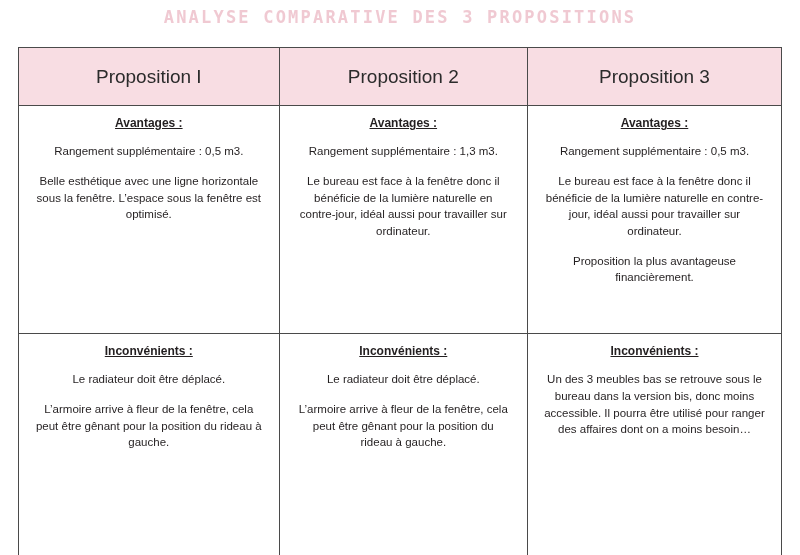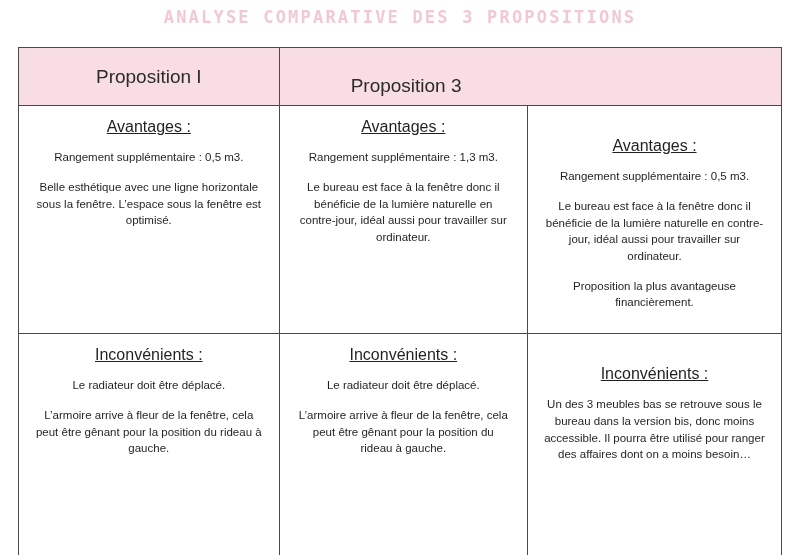--- a/index.html
+++ b/index.html
@@ -61,38 +61,37 @@
   .cell {
     box-sizing: border-box;
     border-right: 1px solid #4a4a4a;
     padding: 7px 12px 6px 12px;
     text-align: center;
     font-size: 11.5px;
     line-height: 1.45;
   }
   .cell:last-child {
     border-right: none;
-    margin-top: 19px;
   }
   .col1 { width: 34.2%; }
   .col2 { width: 32.6%; }
   .col3 { width: 33.2%; }
 
   .row.header .cell {
     display: flex;
     align-items: center;
     justify-content: center;
     font-size: 19px;
     font-weight: normal;
     color: #2b2b2b;
     padding: 15px 10px;
   }
   .sub-heading {
-    font-weight: normal;
-    font-size: 16px;
+    font-weight: bold;
+    font-size: 12px;
     text-decoration: underline;
     margin: 2px 0 11px 0;
     display: block;
   }
   .para {
     margin: 0 0 13px 0;
     padding: 0 4px;
   }
   .para:last-child {
     margin-bottom: 0;
@@ -102,20 +101,21 @@
 <body>
 
 <div class="page">
 
   <div class="doc-title">Analyse comparative des 3 propositions</div>
 
   <div class="table-wrap">
 
     <div class="row header">
       <div class="cell col1">Proposition I</div>
+      <div class="cell col2">Proposition 2</div>
       <div class="cell col3">Proposition 3</div>
     </div>
 
     <div class="row adv">
 
       <div class="cell col1">
         <span class="sub-heading">Avantages :</span>
         <p class="para">Rangement supplémentaire : 0,5 m3.</p>
         <p class="para">Belle esthétique avec une ligne horizontale sous la fenêtre. L’espace sous la fenêtre est optimisé.</p>
       </div>

